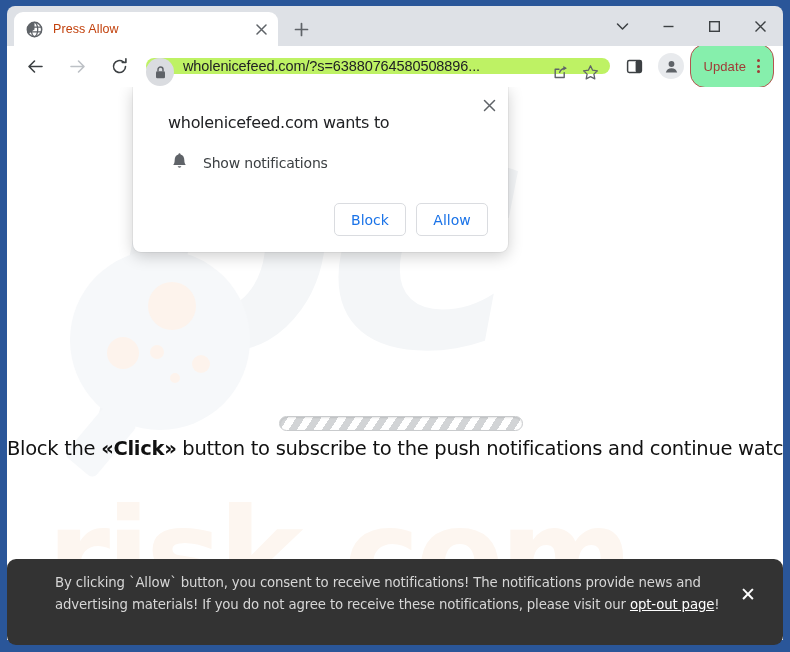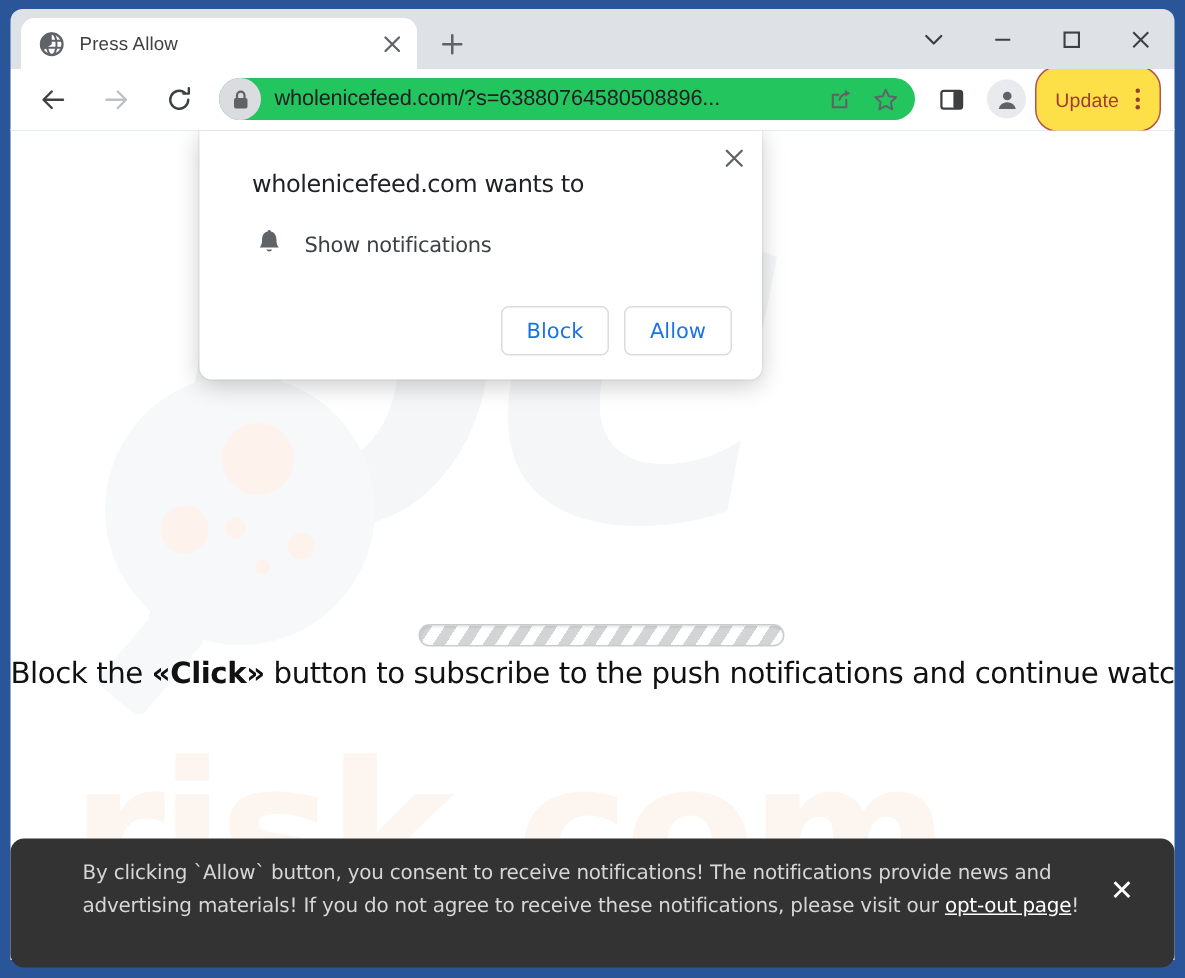--- a/index.html
+++ b/index.html
@@ -48,21 +48,21 @@
   .tab-favicon {
     width: 17px;
     height: 17px;
     flex: 0 0 17px;
     display: block;
   }
 
   .tab-title {
     flex: 1;
     font-size: 12.5px;
-    color: #404040;
+    color: #c2410c;
     white-space: nowrap;
     overflow: hidden;
     text-overflow: ellipsis;
     letter-spacing: .1px;
   }
 
   .tab-close {
     width: 18px; height: 18px;
     flex: 0 0 18px;
     display: flex; align-items: center; justify-content: center;
@@ -107,25 +107,25 @@
     display: flex; align-items: center; justify-content: center;
     border-radius: 50%;
     flex: 0 0 30px;
   }
   .navbtn.back { margin-right: 12px; }
   .navbtn.fwd  { margin-right: 12px; }
   .navbtn.reload { margin-right: 12px; }
 
   .omnibox {
     flex: 1;
-    height: 28px;
-    background: #22c55e;
+    height: 16px;
+    background: #bef264;
     border-radius: 14px;
     display: flex;
-    align-items: center;
+    align-items: flex-start;
     padding-right: 6px;
     min-width: 0;
     position: relative;
   }
 
   .lock-chip {
     width: 28px; height: 28px;
     flex: 0 0 28px;
     display: flex; align-items: center; justify-content: center;
     background: #dadce0;
@@ -168,21 +168,21 @@
     flex: 0 0 26px;
   }
 
   .update-btn {
     display: flex;
     align-items: center;
     gap: 3px;
     height: 44px;
     padding: 0 6px 0 12px;
     border: 1px solid #b5534f;
-    background: #fde047;
+    background: #86efac;
     border-radius: 15px;
     margin-left: 2px;
   }
   .update-label {
     font-size: 13px;
     color: #a03b36;
     letter-spacing: .1px;
   }
   .kebab {
     width: 18px;

